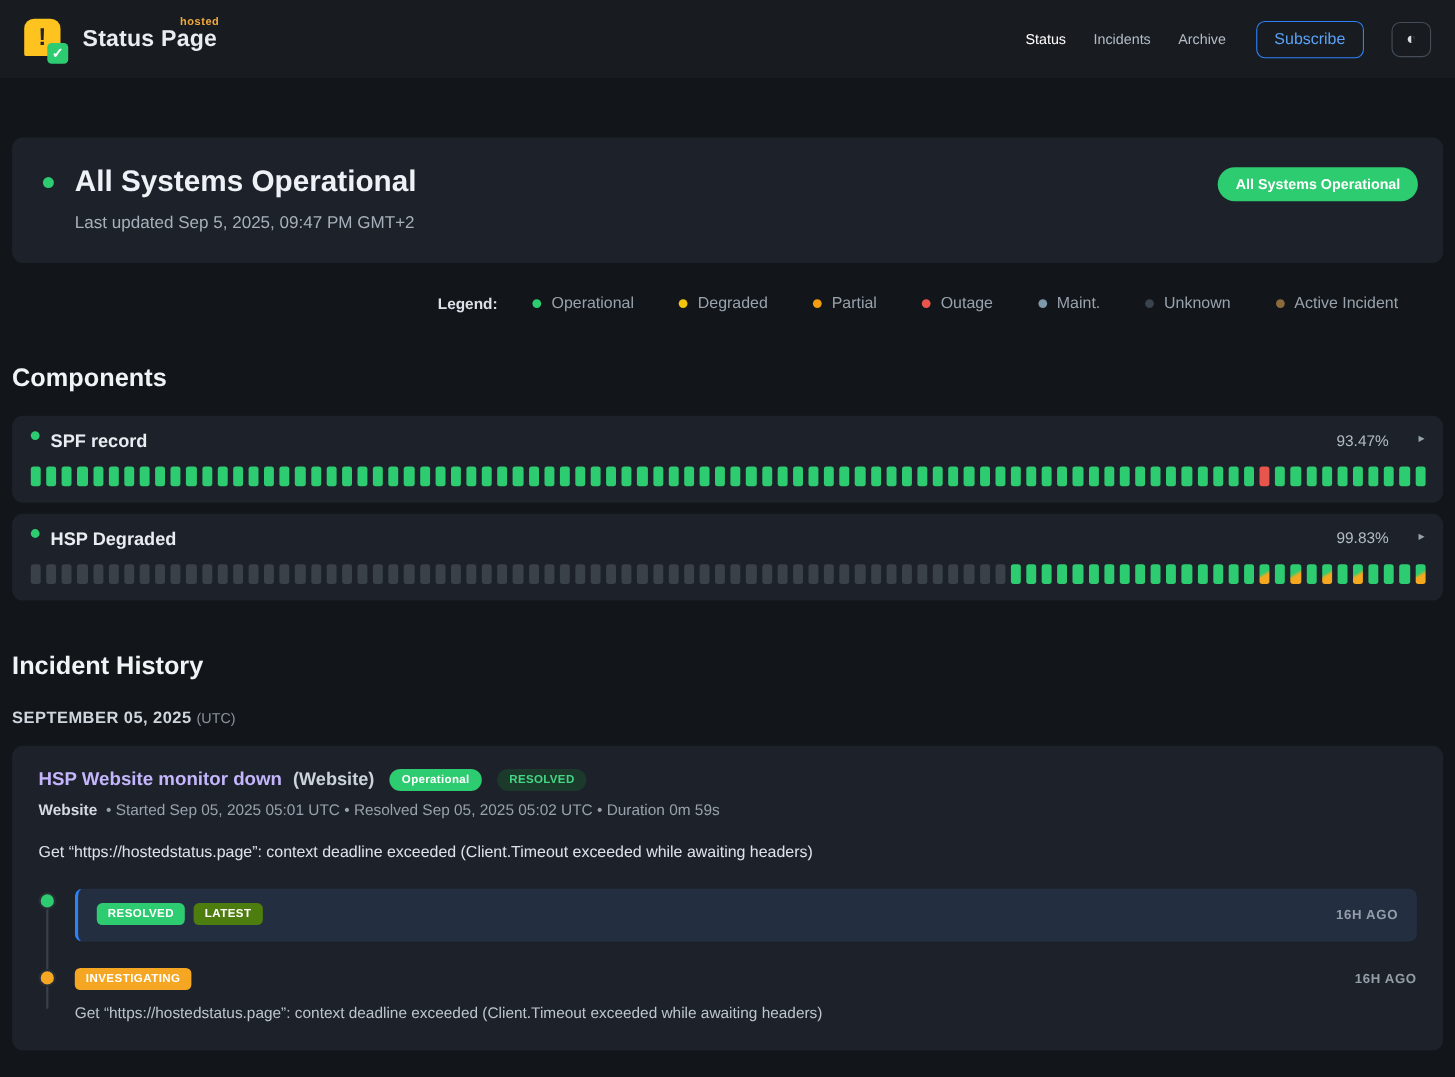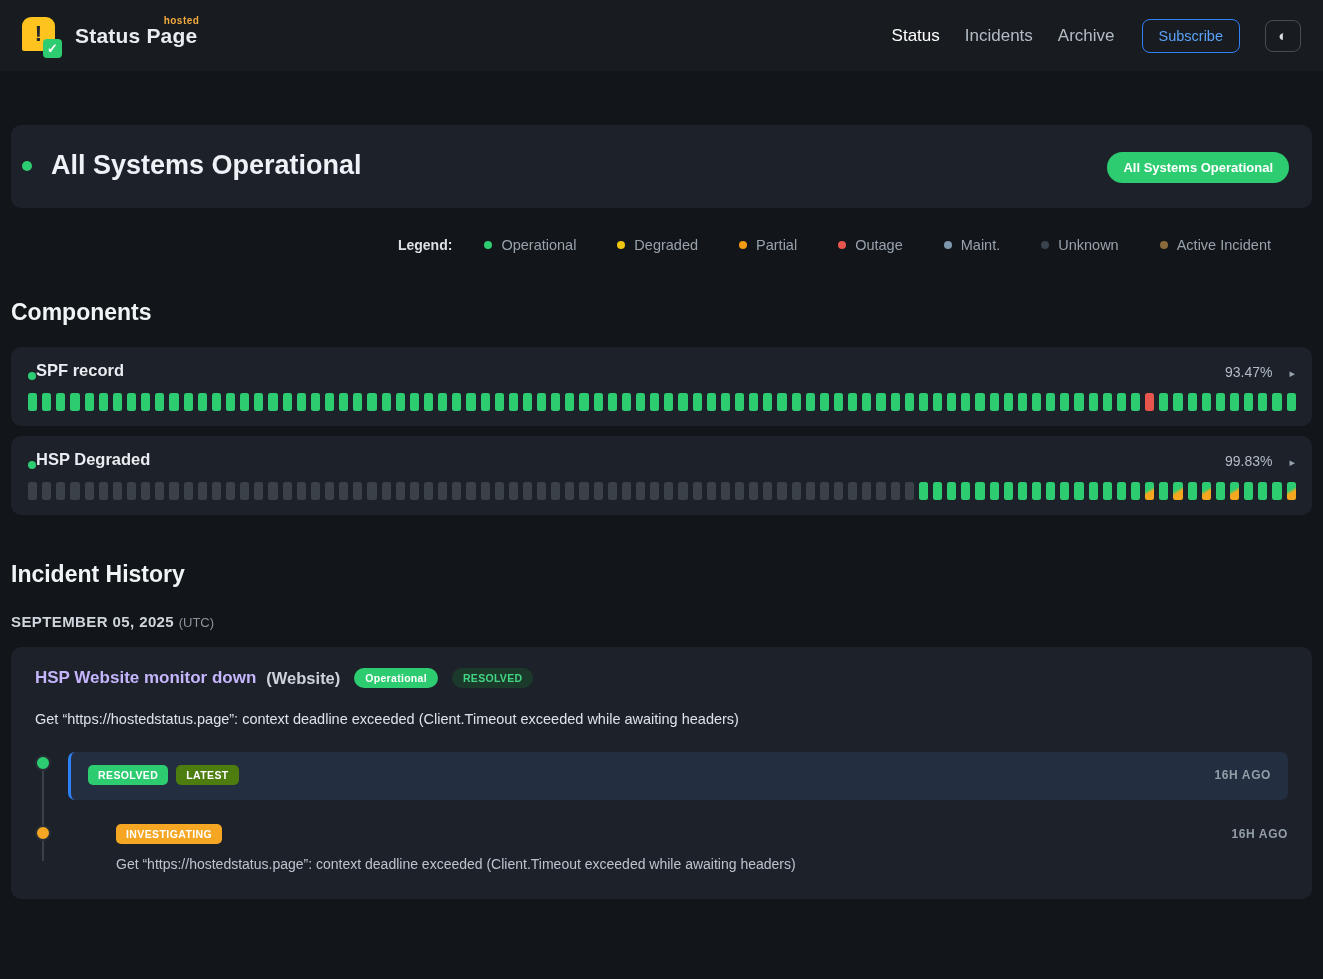--- a/index.html
+++ b/index.html
@@ -15,58 +15,58 @@
   .header { height:71px; background:#181c21; display:flex; align-items:center; padding:0 22px; }
   .brand { display:flex; align-items:center; gap:13px; cursor:pointer; }
   .logo { position:relative; width:40px; height:38px; }
   .logo-bubble { width:33px; height:34px; background:#ffc31f; border-radius:9px 9px 9px 2px;
     display:flex; align-items:center; justify-content:center; color:#23272d; font-size:22px; font-weight:bold; }
   .logo-check { position:absolute; right:0; bottom:-3px; width:19px; height:19px; background:#2ecc71;
     border-radius:4px; display:flex; align-items:center; justify-content:center; color:#fff; font-size:13px; font-weight:bold; }
   .brand-text { position:relative; font-size:21px; font-weight:bold; color:#e9edf1; letter-spacing:0.2px; }
   .brand-sup { position:absolute; top:-9px; right:-2px; font-size:10px; font-weight:bold; color:#f2a93c; letter-spacing:0.5px; }
   .nav { margin-left:auto; display:flex; align-items:center; gap:25px; }
-  .nav-link { font-size:17px; color:#b3bcc5; cursor:pointer; background:none; border:none; font-family:inherit; }
+  .nav-link { font-size:13px; color:#b3bcc5; cursor:pointer; background:none; border:none; font-family:inherit; }
   .nav-link.active { color:#ffffff; }
   .subscribe-btn { border:1px solid #2f81f7; color:#5aa2f7; background:transparent; font-size:14.5px;
     font-family:inherit; padding:8px 16px; border-radius:8px; cursor:pointer; margin-left:2px; }
   .theme-toggle { width:36px; height:32px; border:1px solid #454d57; border-radius:8px; background:transparent;
     color:#d9dee3; font-size:15px; display:flex; align-items:center; justify-content:center; cursor:pointer; }
 
   
   .dot { width:8px; height:8px; border-radius:50%; display:inline-block; flex-shrink:0; }
   .dot.lg { width:10px; height:10px; }
   .dot.operational { background:#2ecc71; }
   .dot.degraded { background:#f1c40f; }
   .dot.partial { background:#f39c12; }
   .dot.outage { background:#e8554d; }
   .dot.maint { background:#7e98ad; }
   .dot.unknown { background:#39424d; }
   .dot.active { background:#8a6a3b; }
 
   
-  .status-card { margin:54px 11px 0; background:#1d222a; border-radius:10px; padding:25px 11px 27px; position:relative; }
+  .status-card { margin:54px 11px 0; background:#1d222a; border-radius:10px; padding:25px 28px 27px; position:relative; }
   .status-title-row { display:flex; align-items:center; gap:19px; }
   .status-title { font-size:27px; font-weight:bold; color:#eef2f6; }
   .status-updated { margin:13px 0 0 29px; font-size:15.5px; color:#a7b0ba; }
   .status-badge { position:absolute; top:27px; right:23px; background:#2ecc71; color:#fff;
     font-size:13px; font-weight:bold; padding:8px 16px; border-radius:999px; }
 
   
   .legend { margin:29px 11px 0; display:flex; align-items:center; font-size:14.5px; color:#98a2ac;justify-content:flex-end; }
   .legend-label { font-weight:bold; color:#dbe1e7; font-size:14px; margin-right:32px; }
   .legend-item { display:flex; align-items:center; gap:9px; margin-right:41px; }
 
   
   .section-title { margin:46px 11px 0; font-size:23px; font-weight:bold; color:#f1f4f7; }
 
   
   .component-card { margin:21px 11px 0; background:#1d222a; border-radius:10px; padding:14px 17px 15px; }
   .component-card + .component-card { margin-top:10px; }
-  .component-head { display:flex; align-items:flex-end; cursor:pointer; }
+  .component-head { display:flex; align-items:flex-start; gap:10px; cursor:pointer; }
   .component-name { font-size:16.5px; font-weight:bold; color:#e9edf1; }
   .component-uptime { margin-left:auto; font-size:14px; color:#b3bcc5; }
   .component-chevron { margin-left:17px; font-size:11px; color:#98a2ac; cursor:pointer; }
   .bars { display:flex; gap:5px; height:18px; margin-top:13px; }
   .bar { flex:1; border-radius:2.5px; }
   .bar.up { background:#2ecc71; }
   .bar.down { background:#e8554d; }
   .bar.nodata { background:#3a4149; }
   .bar.partial { background:linear-gradient(150deg, #2ecc71 42%, #f5a81f 58%); }
 
@@ -88,21 +88,21 @@
 
   
   .timeline { margin-top:25px; position:relative; }
   .tl-line { position:absolute; left:7px; top:11px; width:2px; height:98px; background:#3a4149; }
   .update { display:flex; gap:17px; position:relative; }
   .update + .update { margin-top:22px; }
   .tl-dot { width:16px; height:16px; border-radius:50%; flex-shrink:0; margin-top:3px; border:2px solid #272d35; }
   .tl-dot.green { background:#2ecc71; }
   .tl-dot.orange { background:#f5a623; }
   .update-box { flex:1; background:#242e41; border-left:3px solid #2f81f7; border-radius:7px; padding:13px 17px 15px; }
-  .update-plain { flex:1; padding-top:2px;margin-left:48px; }
+  .update-plain { flex:1; padding-top:2px; }
   .update-head { display:flex; align-items:center; gap:8px; }
   .tl-badge { border-radius:5px; font-size:10.5px; font-weight:bold; padding:4px 10px; letter-spacing:0.4px; color:#fff; }
   .tl-badge.green { background:#2ecc71; }
   .tl-badge.blue { background:#4d7c0f; }
   .tl-badge.orange { background:#f5a623; }
   .update-time { margin-left:auto; font-size:12px; font-weight:bold; color:#949ea8; letter-spacing:0.6px; }
   .update-text { margin-top:12px; font-size:14px; color:#bcc4cc; }
 </style>
 </head>
 <body>
@@ -127,20 +127,21 @@
       <span>◐</span>
     </button>
   </div>
 </div>
 
 <div class="status-card">
   <div class="status-title-row">
     <span class="dot lg operational"></span>
     <div class="status-title">All Systems Operational</div>
   </div>
+  <div class="status-updated">Last updated Sep 5, 2025, 09:47 PM GMT+2</div>
   <div class="status-badge">All Systems Operational</div>
 </div>
 
 <div class="legend">
   <span class="legend-label">Legend:</span>
   <span class="legend-item">
     <span class="dot operational"></span>
     <span>Operational</span>
   </span>
   <span class="legend-item">
@@ -379,20 +380,24 @@
   <span>SEPTEMBER 05, 2025</span>
   <span class="date-suffix">(UTC)</span>
 </div>
 
 <div class="incident-card">
   <div class="incident-title-row">
     <a class="incident-link">HSP Website monitor down</a>
     <span class="incident-component">(Website)</span>
     <span class="badge solid-green">Operational</span>
     <span class="badge soft-green">RESOLVED</span>
+  </div>
+  <div class="incident-meta">
+    <span class="meta-component">Website</span>
+    <span class="meta-rest">• Started Sep 05, 2025 05:01 UTC • Resolved Sep 05, 2025 05:02 UTC • Duration 0m 59s</span>
   </div>
   <div class="incident-desc">Get “https://hostedstatus.page”: context deadline exceeded (Client.Timeout exceeded while awaiting headers)</div>
 
   <div class="timeline">
     <div class="tl-line"></div>
 
     <div class="update">
       <div class="tl-dot green"></div>
       <div class="update-box">
         <div class="update-head">

